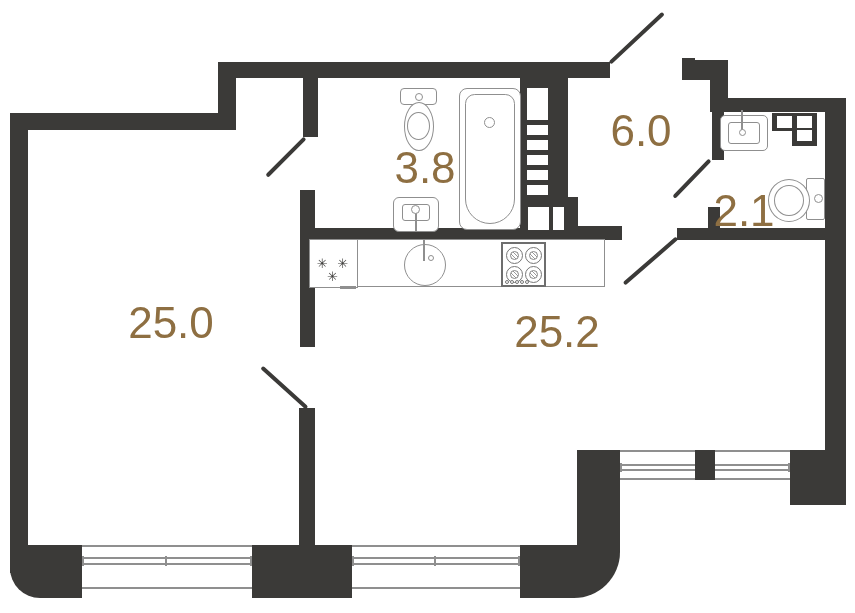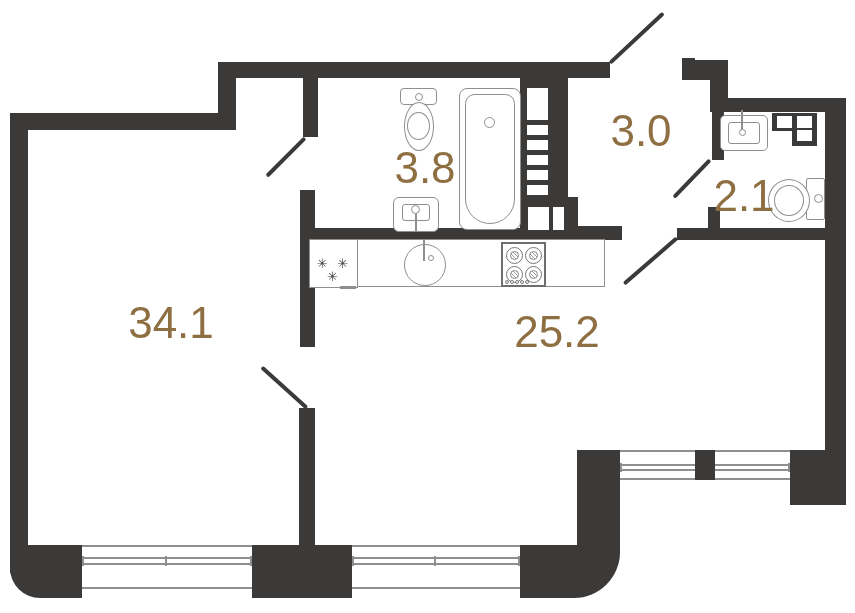--- a/index.html
+++ b/index.html
@@ -151,20 +151,20 @@
 
   <div>
     <div class="door" style="left:610px;top:61px;width:73px;transform:rotate(-43deg)"></div>
     <div class="door" style="left:305px;top:136px;width:54px;transform:rotate(135deg)"></div>
     <div class="door" style="left:307px;top:406px;width:61px;transform:rotate(-138deg)"></div>
     <div class="door" style="left:677px;top:236px;width:70px;transform:rotate(139deg)"></div>
     <div class="door" style="left:710px;top:158px;width:52px;transform:rotate(134deg)"></div>
   </div>
 
   <div>
-    <div class="lbl" style="left:104px;top:301px;width:134px">34.1</div>
+    <div class="lbl" style="left:104px;top:301px;width:134px">25.0</div>
     <div class="lbl" style="left:375px;top:146px;width:100px">3.8</div>
-    <div class="lbl" style="left:591px;top:109px;width:100px">3.0</div>
-    <div class="lbl" style="left:694px;top:174px;width:100px">2.1</div>
+    <div class="lbl" style="left:591px;top:109px;width:100px">6.0</div>
+    <div class="lbl" style="left:694px;top:189px;width:100px">2.1</div>
     <div class="lbl" style="left:482px;top:310px;width:150px">25.2</div>
   </div>
 
 </div>
 
 </body></html>

